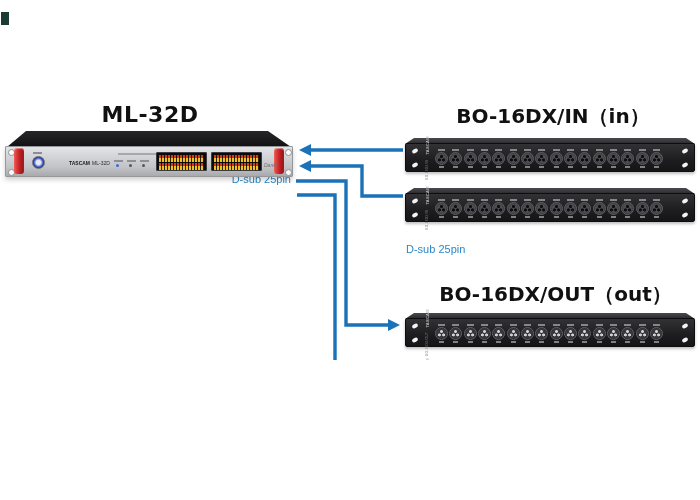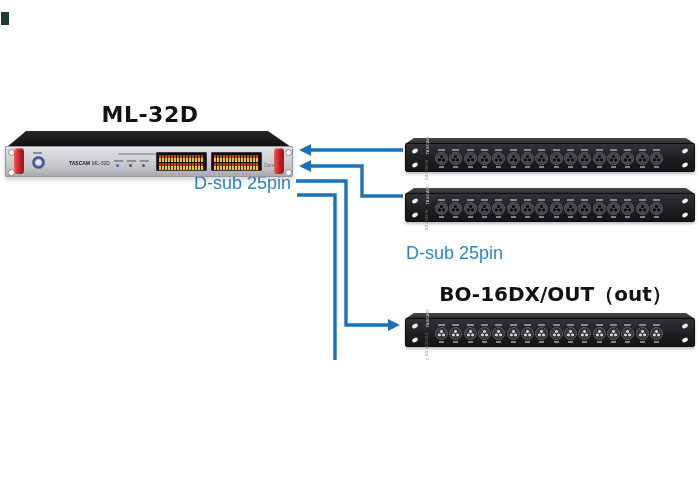--- a/index.html
+++ b/index.html
@@ -5,21 +5,21 @@
   html,body{margin:0;padding:0;background:#ffffff;}
   .canvas{position:relative;width:700px;height:360px;background:#ffffff;overflow:hidden;
           font-family:"Liberation Sans",sans-serif;}
 
   
   .title{position:absolute;font-family:"DejaVu Sans",sans-serif;font-weight:bold;color:#111;
          text-align:center;white-space:nowrap;}
   #ml-title{left:55px;top:102px;width:190px;font-size:22px;letter-spacing:.5px;}
   #in-title{left:418px;top:103px;width:270px;font-size:20px;}
   #out-title{left:418px;top:281px;width:275px;font-size:20px;text-align:center;}
-  .dsub{position:absolute;color:var(--cable_label,#2b87c8);font-size:18px;white-space:nowrap;}
+  .dsub{position:absolute;color:var(--cable_label,#2b87c8);font-size:11px;white-space:nowrap;}
   #dsub-top{left:188px;top:173px;width:103px;text-align:right;}
   #dsub-bottom{left:406px;top:243px;}
 
   
   svg.cables{position:absolute;left:0;top:0;}
   .cable-stroke path{fill:none;stroke:var(--cable,#1a72b8);stroke-width:3.4;}
   .cable-fill polygon{fill:var(--cable,#1a72b8);stroke:none;}
 
   
   .corner-artifact{position:absolute;left:1px;top:12px;width:8px;height:13px;background:#1c3b35;}
@@ -111,20 +111,21 @@
     </g>
     <g class="cable-fill">
       <polygon points="311,144 311,156 299,150"></polygon>
       <polygon points="311,160 311,172 299,166"></polygon>
       <polygon points="388,319 388,331 400,325"></polygon>
       <polygon points="389,369 389,381 401,375"></polygon>
     </g>
   </svg>
 
   <div class="title" id="ml-title">ML-32D</div>
+  <div class="title" id="in-title">BO-16DX/IN（in）</div>
   <div class="title" id="out-title">BO-16DX/OUT（out）</div>
 
   <div class="dsub" id="dsub-top">D-sub 25pin</div>
   <div class="dsub" id="dsub-bottom">D-sub 25pin</div>
 
   <div class="ml">
     <div class="ml-top"></div>
     <div class="ml-panel">
       <span class="ml-hole" style="left:2px;top:2px;"></span>
       <span class="ml-hole" style="left:2px;top:22px;"></span>

